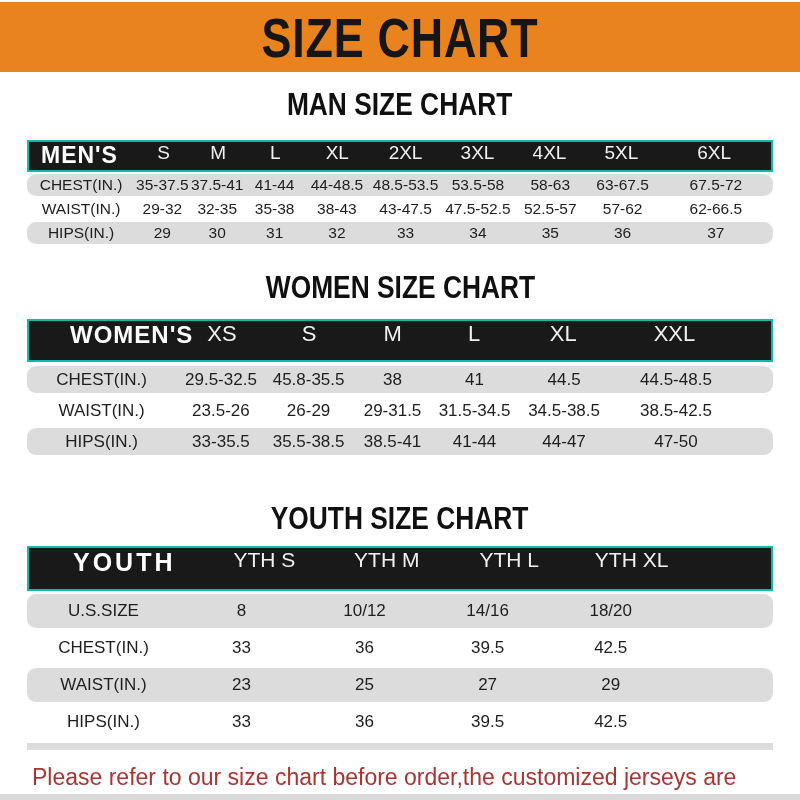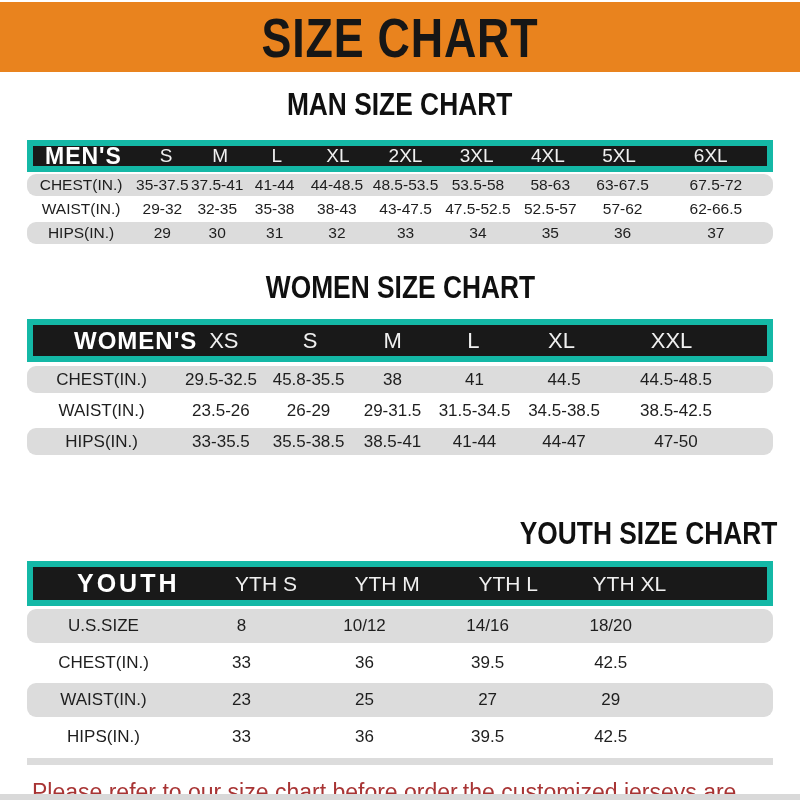--- a/index.html
+++ b/index.html
@@ -18,25 +18,25 @@
     display:flex;align-items:center;justify-content:center;}
   .banner-text{font-size:56px;font-weight:bold;letter-spacing:1px;color:#161616;
     transform:scaleX(0.8);white-space:nowrap;}
 
   
   .section-heading{text-align:center;line-height:36px;height:36px;}
   .section-heading span{display:inline-block;font-size:31px;font-weight:bold;
     color:#101010;transform:scaleX(0.85);white-space:nowrap;letter-spacing:0;}
   .heading-man{margin-top:15px;}
   .heading-women{margin-top:26px;}
-  .heading-youth{margin-top:61px;text-align:right;}
+  .heading-youth{margin-top:46px;}
 
   
   .size-table{width:746px;margin-left:auto;margin-right:auto;}
-  .bar{background:var(--bar-bg);border:6px solid #14b8a6;display:flex;align-items:center;}
+  .bar{background:var(--bar-bg);border:2px solid #14b8a6;display:flex;align-items:flex-start;}
   .row{display:flex;align-items:center;border-radius:9px;}
   .row.gray{background:var(--row-gray);}
   .row.white{background:#ffffff;}
   .cell{display:flex;align-items:center;justify-content:center;color:#1e1e1e;
     white-space:nowrap;overflow:visible;}
   .bar .cell{color:#f0f0f0;}
   .bar .corner{justify-content:flex-start;padding-left:12px;font-weight:bold;color:#ffffff;}
 
   
   .men{margin-top:17px;}

